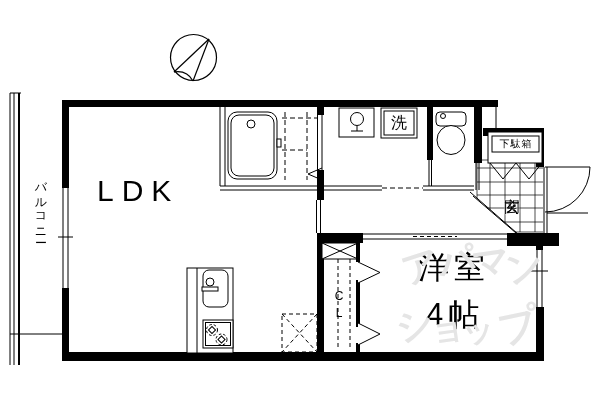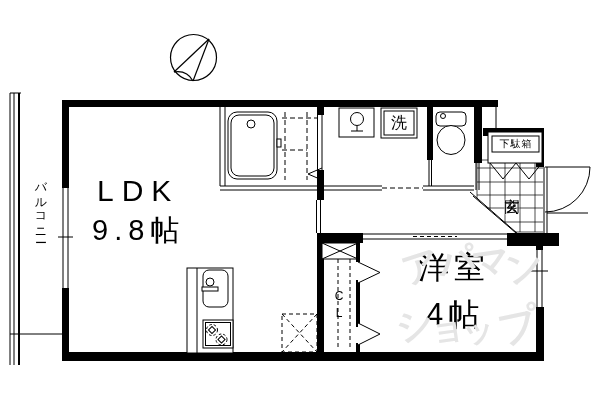--- a/index.html
+++ b/index.html
@@ -175,21 +175,20 @@
       <path d="M350,259 V350" stroke-dasharray="4,3"></path>
       <rect x="356" y="243" width="4" height="19" fill="#000" stroke="none"></rect>
       <rect x="356" y="280" width="4" height="47" fill="#000" stroke="none"></rect>
       <rect x="356" y="343" width="4" height="9" fill="#000" stroke="none"></rect>
       <path d="M358,262 L380,272.5 L358,283" fill="#fff"></path>
       <path d="M358,323 L380,334 L358,345" fill="#fff"></path>
     </g>
   </svg>
 
   <div class="lbl" style="left:97px;top:176px;font-size:30px;letter-spacing:8px;">LDK</div>
-  <div class="lbl" style="left:92px;top:216px;font-size:29px;letter-spacing:6px;">9.8帖</div>
 
   <div class="lbl" style="left:418px;top:252px;font-size:31px;letter-spacing:5px;">洋室</div>
   <div class="lbl" style="left:426px;top:299px;font-size:31px;letter-spacing:5px;">4帖</div>
 
   <div class="lbl vtext" style="left:35px;top:173px;font-size:12px;letter-spacing:2px;">バルコニー</div>
 
   <div class="lbl vtext" style="left:505px;top:186px;font-size:15px;letter-spacing:2px;
               text-shadow:0 0 2px #fff,0 0 2px #fff;">玄関</div>
 
   <div class="lbl" style="left:492px;top:139px;width:48px;font-size:10px;text-align:center;letter-spacing:1px;">下駄箱</div>

